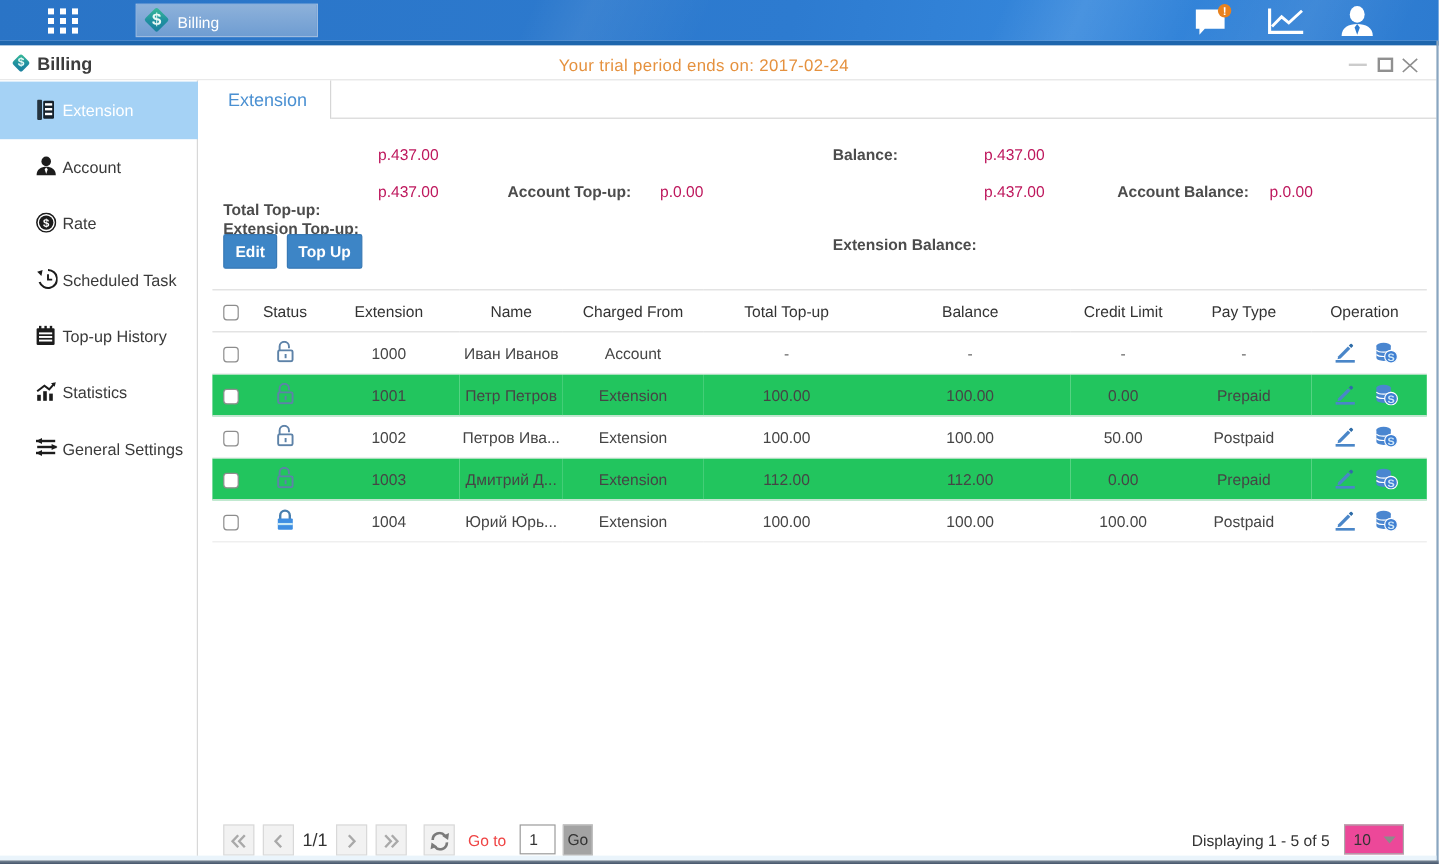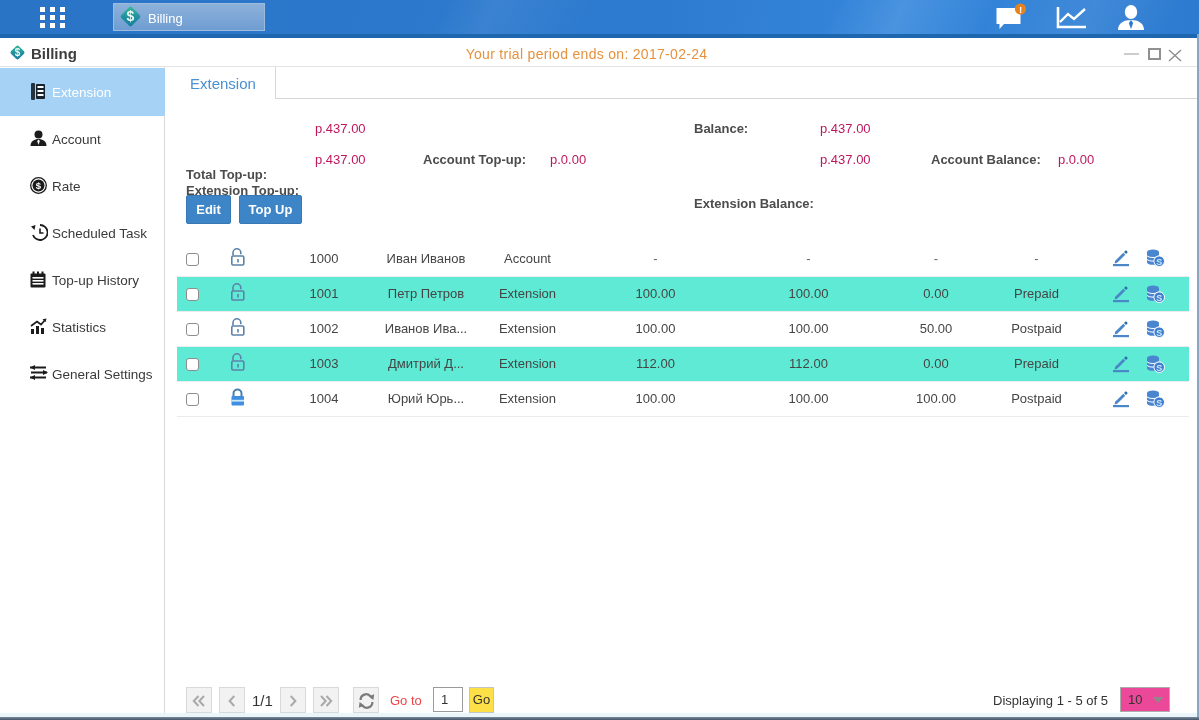--- a/index.html
+++ b/index.html
@@ -57,35 +57,35 @@
 
 
 .bluebtn { position:absolute; top:195px; height:29px; background:#3d85c6; border:1px solid #3879b5; border-radius:2px; color:#fff; font-size:13px; font-weight:bold; text-align:center; line-height:27px; }
 #btn-edit { left:186px; width:45px; }
 #btn-topup { left:239px; width:63px; }
 
 
 #tbl { left:177px; top:241px; width:1012px; border-collapse:collapse; table-layout:fixed; font-size:13px; color:#454545; }
 #tbl th.oph { padding-right:8px; } #tbl th { font-weight:normal; color:#333; border-top:1px solid #dcdcdc; border-bottom:1px solid #dcdcdc; height:35px; text-align:center; }
 #tbl td { height:35px; text-align:center; border-bottom:1px solid #ebebeb; }
-#tbl tr.alt td { background:#5eead4; }
+#tbl tr.alt td { background:#22c55e; }
 .cb { display:inline-block; width:13px; height:13px; border:1px solid #8d8d8d; border-radius:3px; background:#fff; vertical-align:middle; }
 th.cbcol, td.cbcol { text-align:left !important; }
 th.cbcol .cb, td.cbcol .cb { margin-left:9px; }
 .dash { color:#666; }
 .opcell svg { vertical-align:middle; }
 .opcell .gap { display:inline-block; width:15px; }
 .opcell { padding-right:6px !important; }
 
 
 .pgbox { position:absolute; top:687px; width:26px; height:26px; background:#f2f2f2; border:1px solid #d9d9d9; color:#b3b3b3; text-align:center; font-size:16px; line-height:23px; }
 #pg-txt { left:252px; top:692px; position:absolute; font-size:15px; color:#333; }
 #pg-goto { left:390px; top:693px; position:absolute; font-size:13px; color:#ef4444; }
 #pg-input { left:433px; top:687px; position:absolute; width:30px; height:25px; border:1px solid #9b9b9b; background:#fff; font-size:13px; color:#333; padding-left:7px; line-height:23px; }
-#pg-go { left:469px; top:687px; position:absolute; width:25px; height:26px; background:#fde047; border:1px solid #c4c4c4; font-size:13px; color:#333; text-align:center; line-height:24px; }
+#pg-go { left:469px; top:687px; position:absolute; width:25px; height:26px; background:#a3a3a3; border:1px solid #c4c4c4; font-size:13px; color:#333; text-align:center; line-height:24px; }
 #pg-disp { left:0px; top:693px; position:absolute; width:1108px; text-align:right; font-size:13px; color:#333; }
 #pg-sel { left:1120px; top:687px; position:absolute; width:50px; height:25px; border:1px solid #ababab; background:#ec4899; font-size:13px; color:#333; }
 #pg-sel .n { position:absolute; left:7px; top:4px; }
 #pg-sel .tri { position:absolute; right:6px; top:9px; width:0; height:0; border-left:5px solid transparent; border-right:5px solid transparent; border-top:6px solid #8b8b8b; }
 
 
 #rightedge { left:1197px; top:34px; width:2px; height:686px; background:#8aa6c0; }
 #bottomlight { left:0; top:713px; width:1197px; height:4px; background:#eaf4fb; }
 #bottomedge { left:0; top:717px; width:1199px; height:3px; background:linear-gradient(#7c8b99,#44546a); }
 </style>
@@ -232,20 +232,32 @@
       <col style="width:118px">
       <col style="width:86px">
       <col style="width:117px">
       <col style="width:139px">
       <col style="width:167px">
       <col style="width:88px">
       <col style="width:113px">
       <col style="width:96px">
 </colgroup>
 <tbody>
+      <tr>
+<th class="cbcol"><span class="cb"></span></th>
+        <th>Status</th>
+        <th>Extension</th>
+        <th>Name</th>
+        <th>Charged From</th>
+        <th>Total Top-up</th>
+        <th>Balance</th>
+        <th>Credit Limit</th>
+        <th>Pay Type</th>
+        <th class="oph">Operation</th>
+</tr>
 <tr>
 <td class="cbcol"><span class="cb"></span></td>
         <td><svg width="16" height="18" viewBox="0 0 16 18" class="lock-open">
             <path d="M3 7.6 v-2.9 a3.9 3.9 0 0 1 7.8 0 v1.6" fill="none" stroke="#5d82a8" stroke-width="1.6"></path>
             <rect x="1.8" y="8" width="12" height="9" rx="1.2" fill="none" stroke="#5d82a8" stroke-width="1.6"></rect>
             <rect x="7.2" y="11" width="1.6" height="3.5" fill="#5d82a8"></rect>
           </svg></td>
         <td>1000</td>
         <td>Иван Иванов</td>
         <td>Account</td>
@@ -298,21 +310,21 @@
           </svg></td>
 </tr>
 <tr>
 <td class="cbcol"><span class="cb"></span></td>
         <td><svg width="16" height="18" viewBox="0 0 16 18" class="lock-open">
             <path d="M3 7.6 v-2.9 a3.9 3.9 0 0 1 7.8 0 v1.6" fill="none" stroke="#5d82a8" stroke-width="1.6"></path>
             <rect x="1.8" y="8" width="12" height="9" rx="1.2" fill="none" stroke="#5d82a8" stroke-width="1.6"></rect>
             <rect x="7.2" y="11" width="1.6" height="3.5" fill="#5d82a8"></rect>
           </svg></td>
         <td>1002</td>
-        <td>Иванов Ива...</td>
+        <td>Петров Ива...</td>
         <td>Extension</td>
         <td>100.00</td>
         <td>100.00</td>
         <td>50.00</td>
         <td>Postpaid</td>
         <td class="opcell"><svg width="19" height="18" viewBox="0 0 19 18">
             <rect x="1" y="15" width="16" height="2.2" fill="#4a86c8"></rect>
             <g>
               <path d="M3.2 11.8 L11.3 3.7 L13.3 5.7 L5.2 13.8 L2.6 14.4 z" fill="#4a86c8"></path>
               <path d="M12 3 l1.3-1.3 a0.9 0.9 0 0 1 1.3 0 l0.7 0.7 a0.9 0.9 0 0 1 0 1.3 L14 5 z" fill="#2f6da8"></path>

